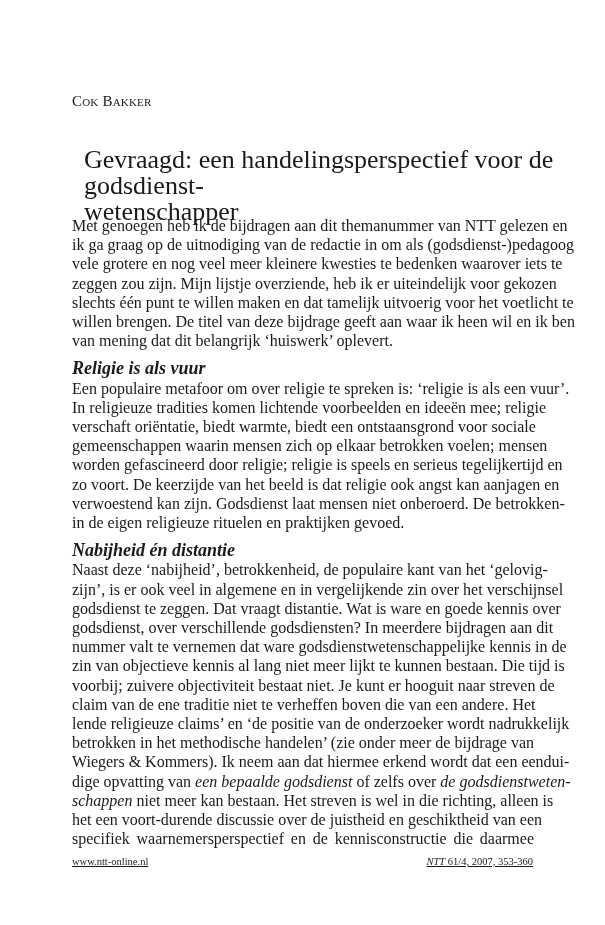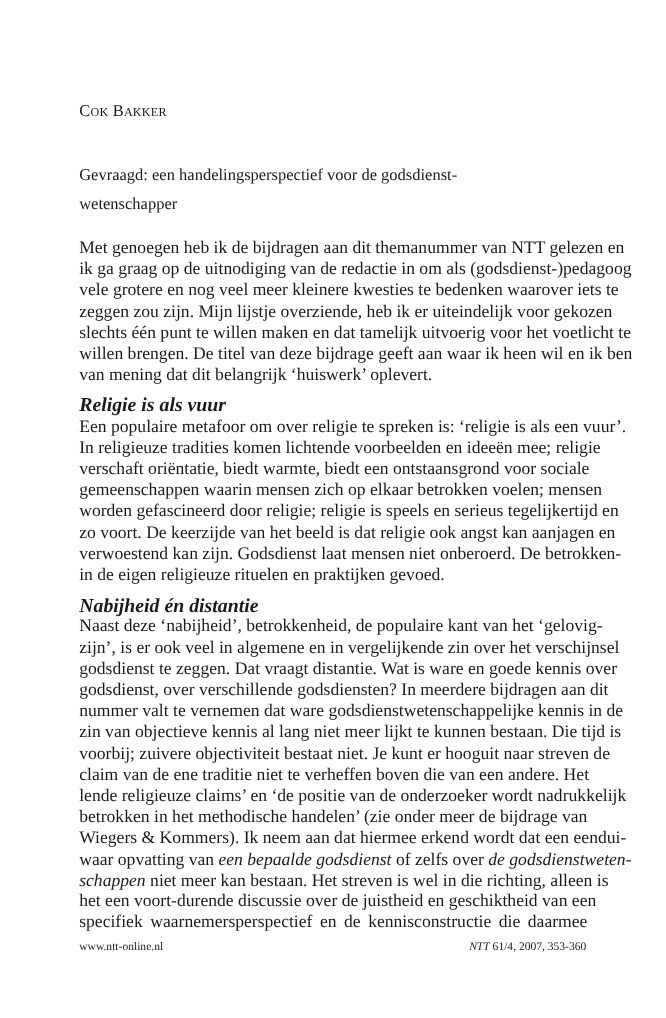--- a/index.html
+++ b/index.html
@@ -7,36 +7,36 @@
       width: 605px; height: 925px; position: relative; overflow: hidden;
       font-family: "Liberation Serif", "DejaVu Serif", serif;
       color: #1a1a1a;
     }
     .page { position: absolute; left: 72px; top: 0; width: 462px; }
     .author {
       position: absolute; top: 93px; left: 0;
       font-size: 15px; font-variant: small-caps; letter-spacing: 0.2px;
     }
     .title {
-      position: absolute; top: 147px; left: 0; width: 470px;
-      font-size: 15px; line-height: 26px; font-weight: normal; margin: 0;
+      position: absolute; top: 147px; left: 12px; width: 470px;
+      font-size: 26px; line-height: 26px; font-weight: normal; margin: 0;
     }
     .body { position: absolute; top: 216px; left: 0; width: 462px; }
     .para {
       font-size: 16px; line-height: 19.2px; text-align: justify;
       margin: 0; hyphens: manual;
     }
     .para .line { display: block; text-align: justify; text-align-last: justify; white-space: nowrap; }
     .para .line.last { text-align-last: left; }
     .heading { font-size: 18px; line-height: 19.2px; font-style: italic; margin: 9px 0 0 0; }
     .para .line { overflow: visible; }
     em { font-style: italic; }
     .footer {
       position: absolute; top: 856px; left: 72px; width: 461px;
-      font-size: 10.5px; display: flex; justify-content: space-between;
+      font-size: 10.5px; display: flex; justify-content: space-between; text-decoration: underline;
     }
   </style>
 </head>
 <body>
 
 <div class="page">
   <div class="author">Cok Bakker</div>
   <h1 class="title">
     <span>Gevraagd: een handelingsperspectief voor de godsdienst-</span><br>
     <span>wetenschapper</span>
@@ -72,21 +72,21 @@
       <span class="line">zijn’, is er ook veel in algemene en in vergelijkende zin over het verschijnsel</span>
       <span class="line">godsdienst te zeggen. Dat vraagt distantie. Wat is ware en goede kennis over</span>
       <span class="line">godsdienst, over verschillende godsdiensten? In meerdere bijdragen aan dit</span>
       <span class="line">nummer valt te vernemen dat ware godsdienstwetenschappelijke kennis in de</span>
       <span class="line">zin van objectieve kennis al lang niet meer lijkt te kunnen bestaan. Die tijd is</span>
       <span class="line">voorbij; zuivere objectiviteit bestaat niet. Je kunt er hooguit naar streven de</span>
       <span class="line">claim van de ene traditie niet te verheffen boven die van een andere. Het</span>
       <span class="line">lende religieuze claims’ en ‘de positie van de onderzoeker wordt nadrukkelijk</span>
       <span class="line">betrokken in het methodische handelen’ (zie onder meer de bijdrage van</span>
       <span class="line">Wiegers &amp; Kommers). Ik neem aan dat hiermee erkend wordt dat een eendui-</span>
-      <span class="line"><span>waar opvatting van </span><em>een bepaalde godsdienst</em><span> of zelfs over </span><em>de godsdienstweten-</em></span>
+      <span class="line"><span>dige opvatting van </span><em>een bepaalde godsdienst</em><span> of zelfs over </span><em>de godsdienstweten-</em></span>
       <span class="line"><em>schappen</em><span> niet meer kan bestaan. Het streven is wel in die richting, alleen is</span></span>
       <span class="line">het een voort-durende discussie over de juistheid en geschiktheid van een</span>
       <span class="line">specifiek waarnemersperspectief en de kennisconstructie die daarmee</span>
     </p>
   </div>
 </div>
 
 <div class="footer">
   <span>www.ntt-online.nl</span>
   <span><em>NTT</em><span> 61/4, 2007, 353-360</span></span>

